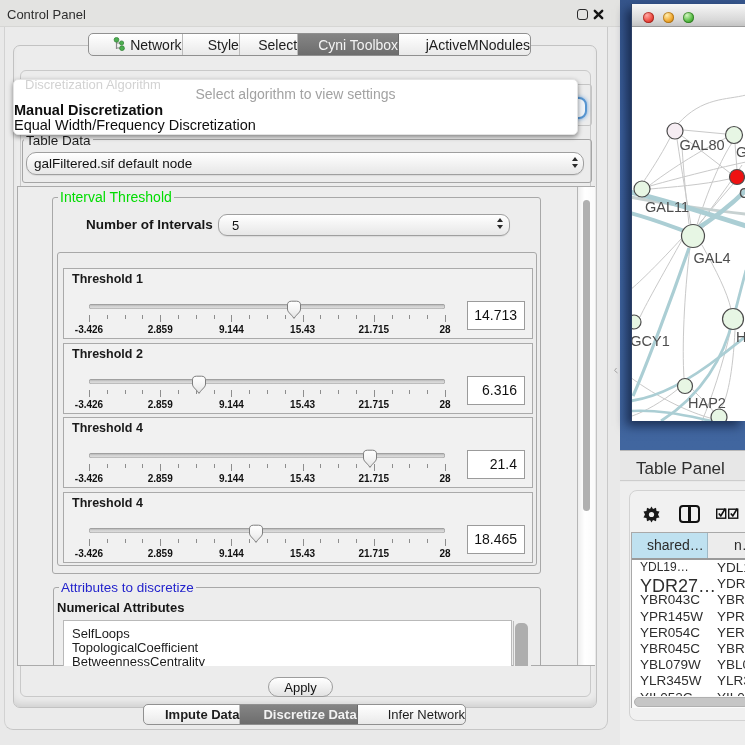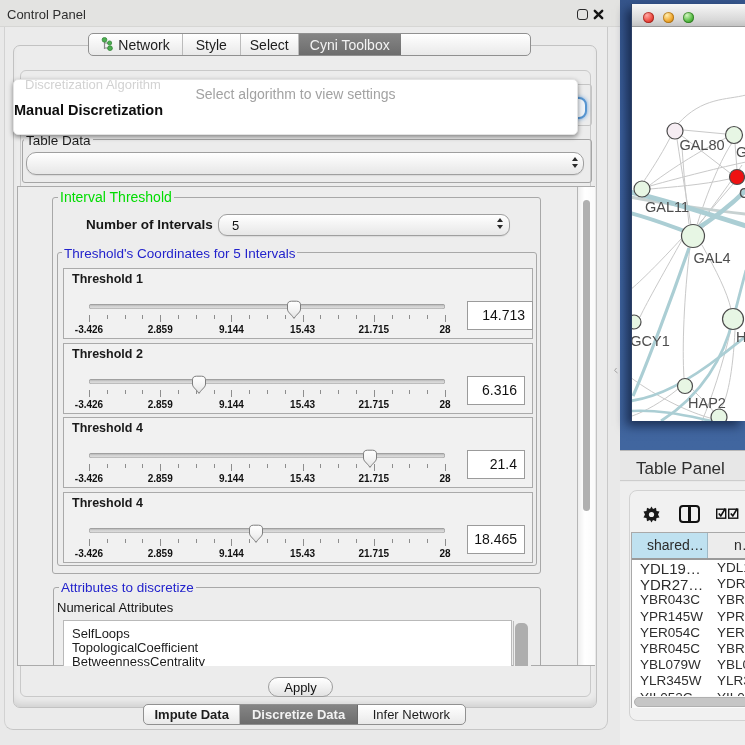--- a/index.html
+++ b/index.html
@@ -11,21 +11,21 @@
 .ctext{position:absolute;font-size:13px;color:#111;white-space:nowrap}
 .arrows{position:absolute;width:9px}
 .tri-up{width:0;height:0;border-left:3.5px solid transparent;border-right:3.5px solid transparent;border-bottom:4.5px solid #2b2b2b;margin-bottom:2.5px}
 .tri-dn{width:0;height:0;border-left:3.5px solid transparent;border-right:3.5px solid transparent;border-top:4.5px solid #2b2b2b}
 .tbox{position:absolute;background:#f1f1f1;border:1px solid #aaaaaa}
 .tlabel{position:absolute;font-weight:bold;font-size:12.5px;color:#1a1a1a;white-space:nowrap}
 .track{position:absolute;height:5px;border-radius:2.5px;background:linear-gradient(#9a9a9a,#cfcfcf 40%,#e3e3e3);box-shadow:inset 0 0 0 0.5px #9a9a9a}
 .vfield{position:absolute;background:#fff;border:1px solid #9b9b9b;font-size:14px;color:#111;text-align:right;padding-right:7px;line-height:27px}
 .ticklbl{position:absolute;font-size:10px;font-weight:bold;color:#111;transform:translateX(-50%);white-space:nowrap}
 .seg{position:absolute;display:flex;border:1px solid #909090;border-radius:5px;background:linear-gradient(#ffffff,#f2f2f2 60%,#e9e9e9);overflow:hidden}
-.seg div{font-size:inherit;color:#1d1d1d;display:flex;align-items:center;justify-content:center;border-right:1px solid #bbb}
+.seg div{font-size:inherit;color:#1d1d1d;display:flex;align-items:center;justify-content:flex-end;border-right:1px solid #bbb}
 .seg div:last-child{border-right:none}
 .seg .sel{background:linear-gradient(#858585,#6d6d6d);color:#f3f3f3;border-right:1px solid #6a6a6a}
 </style></head><body>
 <div id="root">
 <div class="abs" style="left:4px;top:0;width:604px;height:730px;background:#ebebeb;border-left:1px solid #d2d2d2;border-right:1px solid #c9c9c9;border-bottom:1px solid #c6c6c6;border-radius:0 0 9px 9px"></div>
     <div class="abs" style="left:0;top:0;width:620px;height:27px;background:#e3e3e1;border-bottom:1px solid #d6d6d4"></div>
     <div class="abs" style="left:7px;top:7px;font-size:13px;color:#2e2e2e">Control Panel</div>
     <div class="abs" style="left:577px;top:9px;width:11px;height:11px;border:1.5px solid #2a2a2a;border-radius:3px"></div>
     <svg class="abs" style="left:593px;top:9px" width="11" height="11" viewBox="0 0 11 11">
       <path d="M1.8 1.8 L9.2 9.2 M9.2 1.8 L1.8 9.2" stroke="#141414" stroke-width="2.4" stroke-linecap="round"></path>
@@ -34,46 +34,47 @@
     <div class="seg" style="left:88px;top:33px;width:443px;height:23px;font-size:14px">
       <div style="width:94px"><svg width="13" height="15" viewBox="0 0 13 15" style="margin-right:4px">
           <path d="M3.5 3 V12 M3.5 6 L8 6 M3.5 11 L8.5 11" stroke="#8a8a8a" stroke-width="1.2" fill="none"></path>
           <circle cx="3.5" cy="2.8" r="2.4" fill="#4caf50" stroke="#2e7d32" stroke-width="0.7"></circle>
           <circle cx="8.6" cy="6" r="2.1" fill="#4caf50" stroke="#2e7d32" stroke-width="0.7"></circle>
           <circle cx="9" cy="11.2" r="2.4" fill="#4caf50" stroke="#2e7d32" stroke-width="0.7"></circle>
         </svg>Network</div>
       <div style="width:57.5px">Style</div>
       <div style="width:58.5px">Select</div>
       <div class="sel" style="width:101.5px">Cyni Toolbox</div>
+      <div style="width:131.5px">jActiveMNodules</div>
     </div>
     <div class="abs" style="left:20px;top:70px;width:571px;height:627px;border:1px solid #c9c9c9;border-radius:6px"></div>
     <div class="grp" style="left:22px;top:84px;width:570px;height:42px;border-color:#c4c4c4"></div>
     <div class="grplbl" style="left:25px;top:77px;color:#cfcfcf">Discretization Algorithm</div>
     <div class="abs" style="left:330px;top:97px;width:257px;height:22px;border-radius:8px;background:#eef3f8;border:2.5px solid #5795d0;box-shadow:0 0 4px rgba(74,144,217,0.8)"></div>
     <div class="grp" style="left:22px;top:139px;width:570px;height:44px"></div>
     <div class="grplbl" style="left:24px;top:133px;color:#1c1c1c">Table Data</div>
     <div class="combo" style="left:26px;top:152px;width:558px;height:23px"></div>
+    <div class="ctext" style="left:34px;top:156px;font-size:13.5px">galFiltered.sif default node</div>
     <div class="arrows" style="left:572px;top:157px">
       <div class="tri-up"></div>
       <div class="tri-dn"></div>
     </div>
     <div class="abs" style="left:17px;top:186px;width:578px;height:480px;background:#ededed;border:1px solid #ababab;overflow:hidden"></div>
     <div class="abs" style="left:577px;top:187px;width:18px;height:478px;background:linear-gradient(90deg,#eeeeee,#ffffff 40%,#fafafa);border-left:1px solid #b5b5b5"></div>
     <div class="abs" style="left:583px;top:200px;width:7px;height:311px;background:#b0b0b0;border-radius:3.5px"></div>
     <div class="grp" style="left:52px;top:197px;width:489px;height:377px;border-color:#a8a8a8"></div>
     <div class="grplbl" style="left:58px;top:189px;color:#00dc00;background:#ededed;font-size:14px">Interval Threshold</div>
     <div class="abs" style="left:86px;top:217px;font-size:13.5px;font-weight:bold;color:#161616">Number of Intervals</div>
     <div class="combo" style="left:218px;top:214px;width:292px;height:22px;border-radius:9px"></div>
     <div class="ctext" style="left:232px;top:218px">5</div>
     <div class="arrows" style="left:497px;top:218px">
       <div class="tri-up"></div>
       <div class="tri-dn"></div>
     </div>
     <div class="grp" style="left:57px;top:252px;width:480px;height:314px;border-color:#a8a8a8"></div>
-    <div class="grplbl" style="left:62px;top:246px;color:#2323cc;background:#ededed">Threshold's Coordinates for 5 Intervals</div>
     <div class="tbox" style="left:63px;top:268px;width:470px;height:71px"></div>
     <div class="tlabel" style="left:72px;top:272px">Threshold 1</div>
     <div class="track" style="left:89px;top:304px;width:356px"></div>
     <div class="abs" style="left:89px;top:315px;width:358px;height:4px;background:repeating-linear-gradient(90deg,#8d8d8d 0 1px,transparent 1px 17.8px)"></div>
     <div class="abs" style="left:89px;top:315px;width:358px;height:7px;background:repeating-linear-gradient(90deg,#8d8d8d 0 1px,transparent 1px 71.2px)"></div>
     <div class="ticklbl" style="left:89px;top:324px">-3.426</div>
     <div class="ticklbl" style="left:160.2px;top:324px">2.859</div>
     <div class="ticklbl" style="left:231.4px;top:324px">9.144</div>
     <div class="ticklbl" style="left:302.6px;top:324px">15.43</div>
     <div class="ticklbl" style="left:373.8px;top:324px">21.715</div>
@@ -81,21 +82,21 @@
     <svg class="abs" style="left:286px;top:300px" width="16" height="20" viewBox="0 0 16 20">
       <defs>
         <linearGradient id="thg1" x1="0" y1="0" x2="0" y2="1">
           <stop offset="0" stop-color="#ffffff"></stop>
           <stop offset="0.55" stop-color="#f2f2f2"></stop>
           <stop offset="1" stop-color="#e2e2e2"></stop>
         </linearGradient>
       </defs>
       <path d="M1.5,4.8 C1.5,2.4 3,1.2 5.5,1.2 L10.5,1.2 C13,1.2 14.5,2.4 14.5,4.8 L14.5,9 C14.5,12.3 11.5,13.3 8,18.4 C4.5,13.3 1.5,12.3 1.5,9 Z" fill="url(#thg1)" stroke="#7d7d7d" stroke-width="1"></path>
     </svg>
-    <div class="vfield" style="left:467px;top:301px;width:66px;height:29px">14.713</div>
+    <div class="vfield" style="left:467px;top:301px;width:58px;height:29px">14.713</div>
     <div class="tbox" style="left:63px;top:343px;width:470px;height:71px"></div>
     <div class="tlabel" style="left:72px;top:347px">Threshold 2</div>
     <div class="track" style="left:89px;top:379px;width:356px"></div>
     <div class="abs" style="left:89px;top:390px;width:358px;height:4px;background:repeating-linear-gradient(90deg,#8d8d8d 0 1px,transparent 1px 17.8px)"></div>
     <div class="abs" style="left:89px;top:390px;width:358px;height:7px;background:repeating-linear-gradient(90deg,#8d8d8d 0 1px,transparent 1px 71.2px)"></div>
     <div class="ticklbl" style="left:89px;top:399px">-3.426</div>
     <div class="ticklbl" style="left:160.2px;top:399px">2.859</div>
     <div class="ticklbl" style="left:231.4px;top:399px">9.144</div>
     <div class="ticklbl" style="left:302.6px;top:399px">15.43</div>
     <div class="ticklbl" style="left:373.8px;top:399px">21.715</div>
@@ -151,21 +152,21 @@
           <stop offset="0.55" stop-color="#f2f2f2"></stop>
           <stop offset="1" stop-color="#e2e2e2"></stop>
         </linearGradient>
       </defs>
       <path d="M1.5,4.8 C1.5,2.4 3,1.2 5.5,1.2 L10.5,1.2 C13,1.2 14.5,2.4 14.5,4.8 L14.5,9 C14.5,12.3 11.5,13.3 8,18.4 C4.5,13.3 1.5,12.3 1.5,9 Z" fill="url(#thg4)" stroke="#7d7d7d" stroke-width="1"></path>
     </svg>
     <div class="vfield" style="left:467px;top:525px;width:58px;height:29px">18.465</div>
     <div class="abs" style="left:18px;top:575px;width:558px;height:91px;overflow:hidden">
       <div class="grp" style="left:35px;top:12px;width:488px;height:120px;border-color:#a8a8a8"></div>
       <div class="grplbl" style="left:41px;top:5px;color:#2323cc;background:#ededed">Attributes to discretize</div>
-      <div class="abs" style="left:39px;top:25px;font-size:13px;font-weight:normal;color:#161616">Numerical Attributes</div>
+      <div class="abs" style="left:39px;top:25px;font-size:13px;font-weight:bold;color:#161616">Numerical Attributes</div>
       <div class="abs" style="left:45px;top:45px;width:449px;height:60px;background:#ffffff;border:1px solid #b9b9b9"></div>
       <div class="abs" style="left:54px;top:51px;font-size:13px;color:#1c1c1c">SelfLoops</div>
       <div class="abs" style="left:54px;top:65px;font-size:13px;color:#1c1c1c">TopologicalCoefficient</div>
       <div class="abs" style="left:54px;top:79px;font-size:13px;color:#1c1c1c">BetweennessCentrality</div>
       <div class="abs" style="left:495px;top:46px;width:18px;height:59px;background:#ededed;border-left:1px solid #bbb"></div>
       <div class="abs" style="left:497px;top:48px;width:13px;height:55px;background:#aeaeae;border-radius:5px"></div>
     </div>
     <div class="abs" style="left:268px;top:677px;width:65px;height:20px;border:1px solid #9d9d9d;border-radius:10px;background:linear-gradient(#ffffff,#f0f0f0 55%,#e2e2e2);font-size:13px;color:#111;display:flex;align-items:center;justify-content:center">Apply</div>
     <div class="seg" style="left:143px;top:704px;width:323px;height:21px;font-weight:bold;font-size:13px">
       <div style="width:97px;font-weight:bold">Impute Data</div>
@@ -250,23 +251,23 @@
     <svg class="abs" style="left:727.5px;top:507px" width="11" height="12" viewBox="0 0 11 12">
       <rect x="0.7" y="2.2" width="9" height="9" fill="none" stroke="#111" stroke-width="1.4"></rect>
       <path d="M2.8 6.5 L4.8 8.8 L9.3 1.5" stroke="#111" stroke-width="1.6" fill="none"></path>
     </svg>
     <div class="abs" style="left:631px;top:532px;width:114px;height:176px;background:#fff;border:1px solid #a9a9a9;border-right:none;overflow:hidden"></div>
     <div class="abs" style="left:632px;top:533px;width:76px;height:26px;background:#bfe1f0;border-right:1px solid #9fb9c6"></div>
     <div class="abs" style="left:708px;top:533px;width:37px;height:26px;background:#ececec"></div>
     <div class="abs" style="left:632px;top:558px;width:113px;height:2px;background:#9a9a9a"></div>
     <div class="abs" style="left:647px;top:537px;font-size:14px;color:#2c2c2c">shared…</div>
     <div class="abs" style="left:734px;top:537px;font-size:14px;color:#2c2c2c">n…</div>
-    <div class="abs" style="left:640px;top:560px;font-size:15px;color:#2e2e2e">YDL19…</div>
+    <div class="abs" style="left:640px;top:560px;font-size:12px;color:#2e2e2e">YDL19…</div>
     <div class="abs" style="left:717px;top:560px;font-size:13.5px;color:#2e2e2e">YDL1</div>
-    <div class="abs" style="left:640px;top:576px;font-size:15px;color:#2e2e2e">YDR27…</div>
+    <div class="abs" style="left:640px;top:576px;font-size:18px;color:#2e2e2e">YDR27…</div>
     <div class="abs" style="left:717px;top:576px;font-size:13.5px;color:#2e2e2e">YDR2</div>
     <div class="abs" style="left:640px;top:592px;font-size:13.5px;color:#2e2e2e">YBR043C</div>
     <div class="abs" style="left:717px;top:592px;font-size:13.5px;color:#2e2e2e">YBR0</div>
     <div class="abs" style="left:640px;top:609px;font-size:13.5px;color:#2e2e2e">YPR145W</div>
     <div class="abs" style="left:717px;top:609px;font-size:13.5px;color:#2e2e2e">YPR1</div>
     <div class="abs" style="left:640px;top:625px;font-size:13.5px;color:#2e2e2e">YER054C</div>
     <div class="abs" style="left:717px;top:625px;font-size:13.5px;color:#2e2e2e">YER0</div>
     <div class="abs" style="left:640px;top:641px;font-size:13.5px;color:#2e2e2e">YBR045C</div>
     <div class="abs" style="left:717px;top:641px;font-size:13.5px;color:#2e2e2e">YBR0</div>
     <div class="abs" style="left:640px;top:657px;font-size:13.5px;color:#2e2e2e">YBL079W</div>
@@ -274,12 +275,13 @@
     <div class="abs" style="left:640px;top:673px;font-size:13.5px;color:#2e2e2e">YLR345W</div>
     <div class="abs" style="left:717px;top:673px;font-size:13.5px;color:#2e2e2e">YLR3</div>
     <div class="abs" style="left:640px;top:690px;font-size:13.5px;color:#2e2e2e">YIL052C</div>
     <div class="abs" style="left:717px;top:690px;font-size:13.5px;color:#2e2e2e">YIL0</div>
     <div class="abs" style="left:632px;top:696px;width:113px;height:12px;background:#fbfbfb"></div>
     <div class="abs" style="left:634px;top:697px;width:115px;height:10px;background:#c6c6c6;border:1px solid #b0b0b0;border-radius:5px"></div>
     <div class="abs" style="left:13px;top:79px;width:565px;height:56px;background:#ffffff;border-radius:5px;box-shadow:0 2px 5px rgba(0,0,0,0.45);border:1px solid #e4e4e4"></div>
     <div class="abs" style="left:25px;top:77px;font-size:13px;color:#d2d2d2;white-space:nowrap">Discretization Algorithm</div>
     <div class="abs" style="left:13px;top:86px;width:565px;text-align:center;font-size:14px;color:#a2a2a2">Select algorithm to view settings</div>
     <div class="abs" style="left:14px;top:102px;font-size:14.5px;font-weight:bold;color:#0e0e0e">Manual Discretization</div>
+    <div class="abs" style="left:14px;top:117px;font-size:14.5px;color:#0e0e0e">Equal Width/Frequency Discretization</div>
 </div>
 </body></html>

